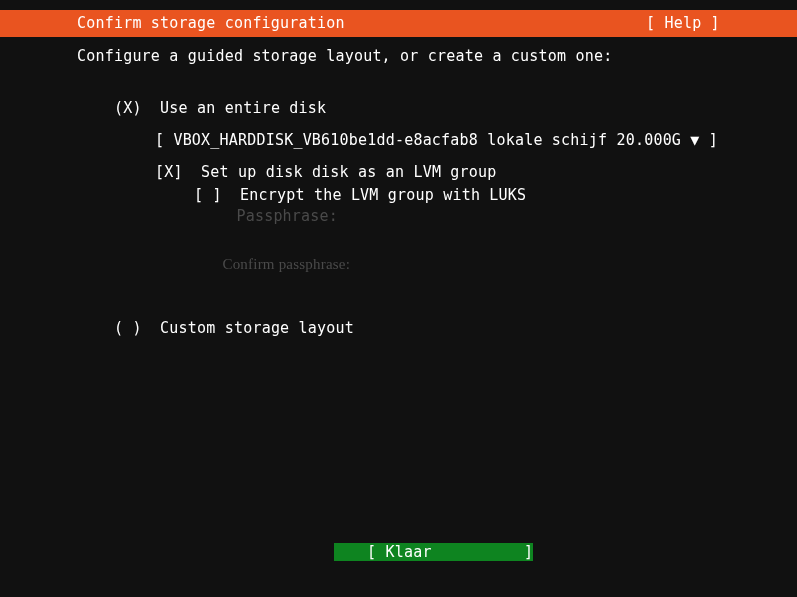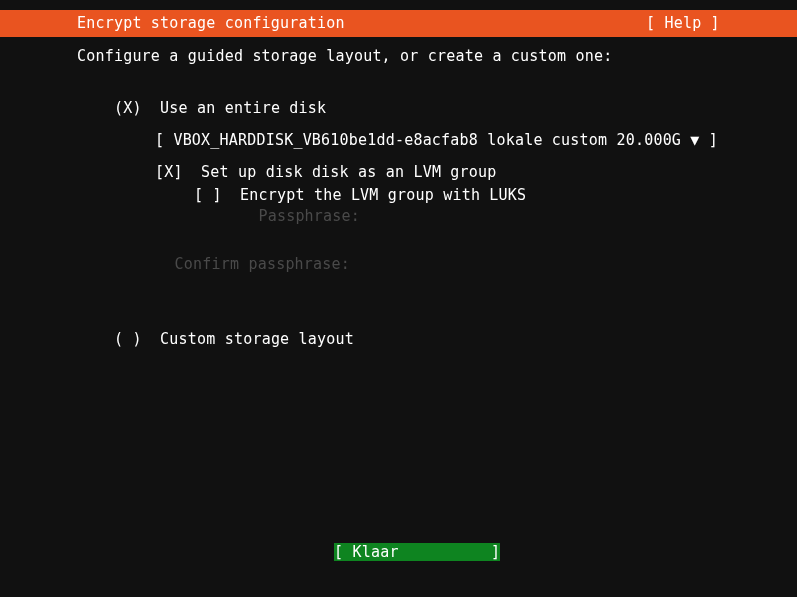--- a/index.html
+++ b/index.html
@@ -72,54 +72,55 @@
   .btn {
     position: absolute;
     white-space: pre;
     height: 18px;
     line-height: 18px;
     letter-spacing: 0.2px;
     color: #ffffff;
   }
   .btn-selected {
     background: #0e8420;
+    padding-left: 33px;
   }
 </style>
 </head>
 <body>
 
 <div id="screen">
 
   <div id="header-bar">
-    <span id="header-title">Encrypt storage configuration</span>
+    <span id="header-title">Confirm storage configuration</span>
     <span id="header-help">[ Help ]</span>
   </div>
 
   <div class="line" style="left:77px; top:46px;">Configure a guided storage layout, or create a custom one:</div>
 
   <div class="line" style="left:77px; top:78px;">
     <span>(X)</span><span>  </span><span>Use an entire disk</span>
   </div>
 
   <div class="line" style="left:118px; top:110px;">
-    <span>[</span><span> </span><span>VBOX_HARDDISK_VB610be1dd-e8acfab8 lokale custom 20.000G</span><span> </span><span>▼</span><span> </span><span>]</span>
+    <span>[</span><span> </span><span>VBOX_HARDDISK_VB610be1dd-e8acfab8 lokale schijf 20.000G</span><span> </span><span>▼</span><span> </span><span>]</span>
   </div>
 
   <div class="line" style="left:118px; top:142px;">
     <span>[X]</span><span>  </span><span>Set up disk disk as an LVM group</span>
   </div>
 
   <div class="line" style="left:157px; top:165px;">
     <span>[ ]</span><span>  </span><span>Encrypt the LVM group with LUKS</span>
   </div>
 
-  <div class="line dim right-label" style="left:160px; top:206px; width:200px;">Passphrase:</div>
+  <div class="line dim right-label" style="left:138px; top:206px; width:200px;">Passphrase:</div>
 
-  <div class="line dim right-label" style="left:150px; top:254px; width:200px;">Confirm passphrase:</div>
+  <div class="line dim right-label" style="left:150px; top:254px; width:200px;font-family:Liberation Serif, serif;">Confirm passphrase:</div>
 
-  <div class="line" style="left:77px; top:309px;">
+  <div class="line" style="left:77px; top:298px;">
     <span>( )</span><span>  </span><span>Custom storage layout</span>
   </div>
 
   <div class="btn btn-selected" style="left:334px; top:543px;">[ Klaar          ]</div>
 
 
 </div>
 
 </body></html>

